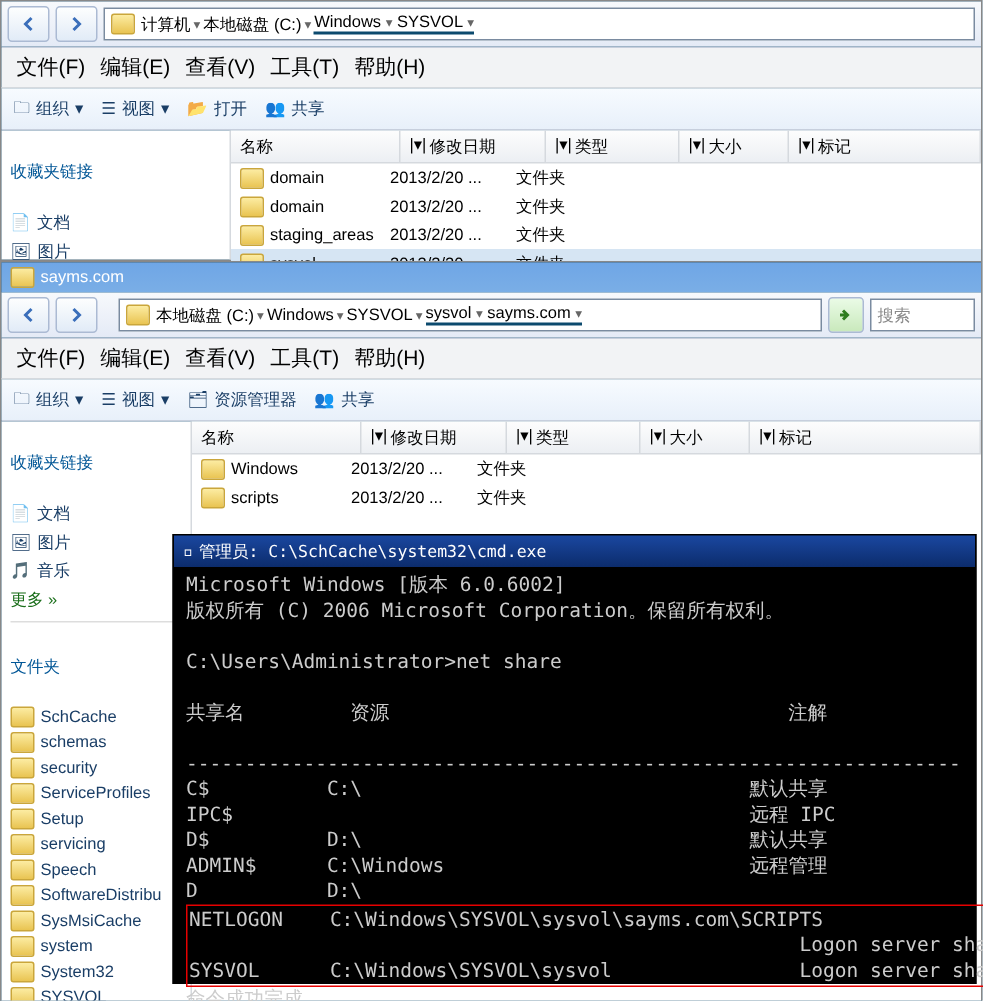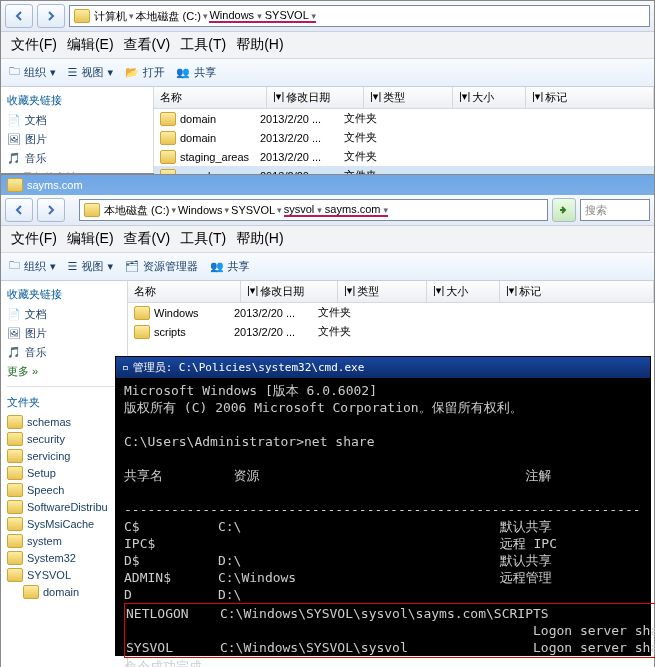--- a/index.html
+++ b/index.html
@@ -9,31 +9,31 @@
 .addr{flex:1;display:flex;align-items:center;border:1px solid #7a8ba0;background:#fff;height:20px;padding:0 4px;gap:4px;font-size:11px}
 .bc{display:flex;align-items:center;gap:2px}
 .bc span.sep{color:#666;font-size:9px}
 .search{width:60px;border:1px solid #7a8ba0;background:#fff;height:20px;display:flex;align-items:center;padding:0 4px;color:#888}
 .menubar{display:flex;gap:2px;padding:2px 6px;background:#f2f3f5;border-bottom:1px solid #d5d9de;font-size:14px}
 .menubar span{padding:2px 4px}
 .toolbar{display:flex;gap:12px;padding:4px 8px;background:linear-gradient(#f7fbff,#e8f0fa);border-bottom:1px solid #c7cfdd;align-items:center}
 .tb-item{display:flex;align-items:center;gap:4px;color:#1a3e66}
 .split{display:flex;flex:1;min-height:0}
 .sidebar{width:140px;border-right:1px solid #d5d9de;background:#fff;padding:4px 6px;font-size:11px;display:flex;flex-direction:column;gap:2px}
-.sidebar .hdr{color:#005696;font-weight:normal;margin:2px 0}
+.sidebar .hdr{color:#005696;font-weight:normal;margin:16px 0}
 .sidebar a{display:flex;align-items:center;gap:4px;color:#1a3e66;padding:1px 0}
 .main{flex:1;background:#fff;display:flex;flex-direction:column}
 .colhdr{display:flex;background:linear-gradient(#fdfdfd,#eceff3);border-bottom:1px solid #d5d9de;font-size:11px}
 .colhdr div{border-right:1px solid #d5d9de;padding:3px 6px;display:flex;align-items:flex-start;gap:2px}
 .row{display:flex;padding:2px 6px;align-items:center;font-size:11px}
 .row .c1{width:100px;display:flex;align-items:center;gap:4px}
 .row .c2{width:84px}
 .row .c3{width:76px}
 .folder-icon{width:14px;height:12px;background:linear-gradient(#fceca2,#e9c452);border:1px solid #caa63b;border-radius:2px}
-.underline-red{border-bottom:2px solid #be185d}
+.underline-red{border-bottom:2px solid #0c4a6e}
 .titlebar{height:20px;background:linear-gradient(#6fa6e6,#7aaee6);color:#fff;display:flex;align-items:center;padding:0 6px;font-size:11px;gap:4px}
 .cmd{background:#000;color:#ccc;font-family:"Consolas","NSimSun","SimSun",monospace;font-size:13px;line-height:17px;padding:4px 8px;width:536px;border:1px solid #000;position:absolute;left:115px;top:356px;height:300px;box-sizing:border-box}
 .cmd .title{background:linear-gradient(#1a47a0,#0c2c6c);color:#fff;margin:-4px -8px 4px -8px;padding:2px 6px;font-size:11px;font-family:"SimSun",monospace;display:flex;align-items:center;gap:4px}
 .cmd pre{margin:0;white-space:pre}
 .redbox{border:1px solid #e60000;padding:1px;display:inline-block}
 .tree{font-size:11px;display:flex;flex-direction:column;gap:1px}
 .tree a{display:flex;align-items:center;gap:4px;padding:1px 0}
 svg{display:block}
 .go-btn{width:22px;height:22px;border:1px solid #abbad3;border-radius:3px;background:linear-gradient(#eafbe6,#c9e9bc);display:flex;align-items:center;justify-content:center;color:#2e7d1e}
 </style>
@@ -188,24 +188,26 @@
       <div class="hdr">收藏夹链接</div>
       <a>📄 <span>文档</span></a>
       <a>🖼 <span>图片</span></a>
       <a>🎵 <span>音乐</span></a>
       <a style="color:#1a6e1a">
           <span>更多 »</span>
         </a>
       <hr style="border:none;border-top:1px solid #ddd;margin:4px 0">
       <div class="hdr">文件夹</div>
       <div class="tree" id="tree">
+          <a><span class="folder-icon"></span>SchCache</a>
           <a><span class="folder-icon"></span>schemas</a>
           <a><span class="folder-icon"></span>security</a>
+          <a><span class="folder-icon"></span>ServiceProfiles</a>
+          <a><span class="folder-icon"></span>Setup</a>
           <a><span class="folder-icon"></span>servicing</a>
-          <a><span class="folder-icon"></span>Setup</a>
           <a><span class="folder-icon"></span>Speech</a>
           <a><span class="folder-icon"></span>SoftwareDistribu</a>
           <a><span class="folder-icon"></span>SysMsiCache</a>
           <a><span class="folder-icon"></span>system</a>
           <a><span class="folder-icon"></span>System32</a>
           <a><span class="folder-icon"></span>SYSVOL</a>
           <a style="padding-left: 16px;"><span class="folder-icon"></span>domain</a>
         </div>
     </div>
     <div class="main">
@@ -236,21 +238,21 @@
             <span class="c3">文件夹</span>
           </div>
         </div>
     </div>
   </div>
 </div>
 
 <div class="cmd">
   <div class="title">
       <span>▫</span>
-      <span>管理员: C:\Policies\system32\cmd.exe</span>
+      <span>管理员: C:\SchCache\system32\cmd.exe</span>
     </div>
   <pre id="cmdbody">Microsoft Windows [版本 6.0.6002]
 版权所有 (C) 2006 Microsoft Corporation。保留所有权利。
 
 C:\Users\Administrator&gt;net share
 
 共享名         资源                                  注解
 
 ------------------------------------------------------------------
 C$          C:\                                 默认共享

